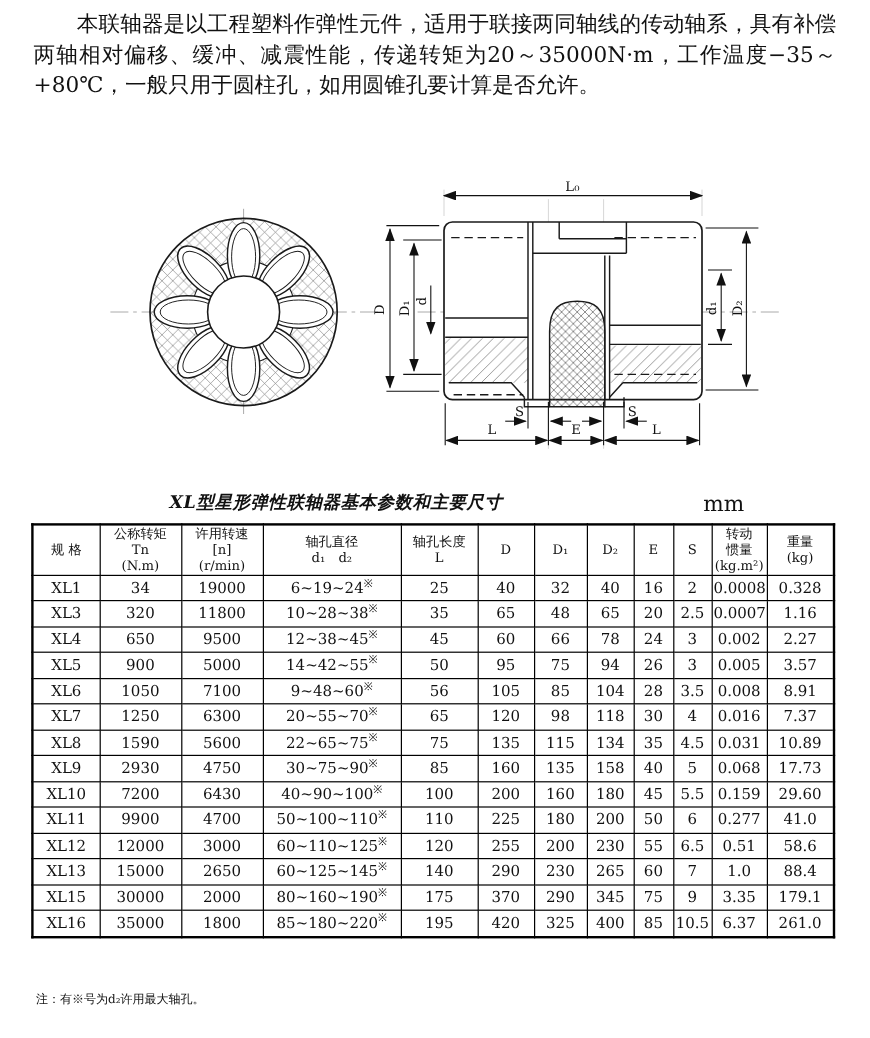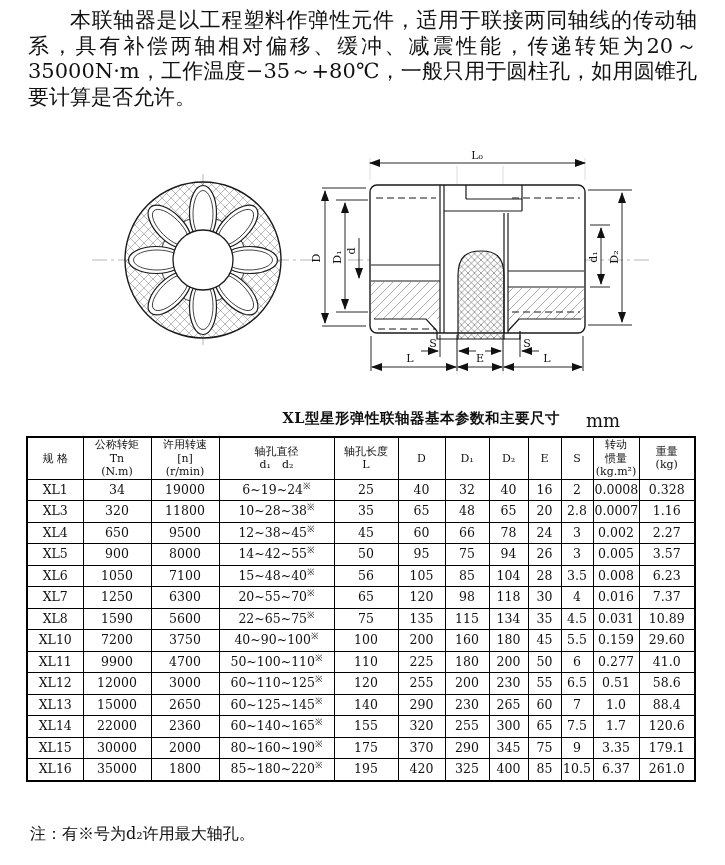--- a/index.html
+++ b/index.html
@@ -2,45 +2,45 @@
 <html><head>
 <meta charset="utf-8">
 <style>
   html,body{margin:0;padding:0;}
   body{
     width:725px;height:865px;position:relative;background:#ffffff;color:#111;
     font-family:"DejaVu Serif","Liberation Serif",serif;overflow:hidden;
   }
   .intro{
     position:absolute;top:8px;left:28px;width:669px;margin:0;
-    font-size:21px;line-height:25.5px;text-indent:2em;text-align:justify;
+    font-size:18px;line-height:25.5px;text-indent:2em;text-align:justify;
   }
   .diagram{position:absolute;left:0;top:130px;width:725px;height:260px;}
   .title-row{position:absolute;top:409px;left:0;width:725px;height:22px;}
   .tbl-title{
-    position:absolute;left:0;top:0;width:560px;text-align:right;
-    font-size:14.5px;font-weight:bold;letter-spacing:0.5px;
+    position:absolute;left:0;top:0;width:560px;text-align:center;
+    font-size:14.5px;font-weight:bold;letter-spacing:0.5px;font-style:italic;
   }
   .tbl-unit{position:absolute;left:586px;top:1px;font-size:18px;}
   table.spec{
     position:absolute;top:436px;left:26px;width:668px;
     border-collapse:collapse;table-layout:fixed;
     border:2px solid #000;
   }
   table.spec th,table.spec td{
     border:1px solid #000;text-align:center;vertical-align:middle;
     padding:0 1px;overflow:hidden;
   }
   table.spec th{
     font-weight:normal;font-size:11px;line-height:13.5px;
     height:40px;white-space:pre-line;
   }
   table.spec td{font-size:12.5px;height:20.5px;line-height:14px;}
   table.spec td sup{font-size:9px;line-height:0;}
-  .notes{position:absolute;top:823px;left:30px;font-size:16px;line-height:21.5px;}
+  .notes{position:absolute;top:823px;left:30px;font-size:10px;line-height:21.5px;}
   .notes .n2{padding-left:2.2em;}
   svg text{font-family:"DejaVu Serif","Liberation Serif",serif;font-size:11px;fill:#111;}
 </style>
 </head>
 <body>
 
 <p class="intro">本联轴器是以工程塑料作弹性元件，适用于联接两同轴线的传动轴系，具有补偿两轴相对偏移、缓冲、减震性能，传递转矩为20～35000N·m，工作温度−35～+80℃，一般只用于圆柱孔，如用圆锥孔要计算是否允许。</p>
 
 <svg class="diagram" viewBox="0 130 725 260" xmlns="http://www.w3.org/2000/svg">
   <defs>
@@ -205,65 +205,65 @@
       <tr>
         <td>XL3</td>
         <td>320</td>
         <td>11800</td>
         <td><span>10~28~38</span><sup>※</sup></td>
         <td>35</td>
         <td>65</td>
         <td>48</td>
         <td>65</td>
         <td>20</td>
-        <td>2.8</td>
+        <td>2.5</td>
         <td>0.0007</td>
         <td>1.16</td>
       </tr>
       <tr>
         <td>XL4</td>
         <td>650</td>
         <td>9500</td>
         <td><span>12~38~45</span><sup>※</sup></td>
         <td>45</td>
         <td>60</td>
         <td>66</td>
         <td>78</td>
         <td>24</td>
         <td>3</td>
         <td>0.002</td>
         <td>2.27</td>
       </tr>
       <tr>
         <td>XL5</td>
         <td>900</td>
-        <td>8000</td>
+        <td>5000</td>
         <td><span>14~42~55</span><sup>※</sup></td>
         <td>50</td>
         <td>95</td>
         <td>75</td>
         <td>94</td>
         <td>26</td>
         <td>3</td>
         <td>0.005</td>
         <td>3.57</td>
       </tr>
       <tr>
         <td>XL6</td>
         <td>1050</td>
         <td>7100</td>
-        <td><span>15~48~40</span><sup>※</sup></td>
+        <td><span>9~48~60</span><sup>※</sup></td>
         <td>56</td>
         <td>105</td>
         <td>85</td>
         <td>104</td>
         <td>28</td>
         <td>3.5</td>
         <td>0.008</td>
-        <td>6.23</td>
+        <td>8.91</td>
       </tr>
       <tr>
         <td>XL7</td>
         <td>1250</td>
         <td>6300</td>
         <td><span>20~55~70</span><sup>※</sup></td>
         <td>65</td>
         <td>120</td>
         <td>98</td>
         <td>118</td>
@@ -280,23 +280,37 @@
         <td>75</td>
         <td>135</td>
         <td>115</td>
         <td>134</td>
         <td>35</td>
         <td>4.5</td>
         <td>0.031</td>
         <td>10.89</td>
       </tr>
       <tr>
+        <td>XL9</td>
+        <td>2930</td>
+        <td>4750</td>
+        <td><span>30~75~90</span><sup>※</sup></td>
+        <td>85</td>
+        <td>160</td>
+        <td>135</td>
+        <td>158</td>
+        <td>40</td>
+        <td>5</td>
+        <td>0.068</td>
+        <td>17.73</td>
+      </tr>
+      <tr>
         <td>XL10</td>
         <td>7200</td>
-        <td>3750</td>
+        <td>6430</td>
         <td><span>40~90~100</span><sup>※</sup></td>
         <td>100</td>
         <td>200</td>
         <td>160</td>
         <td>180</td>
         <td>45</td>
         <td>5.5</td>
         <td>0.159</td>
         <td>29.60</td>
       </tr>
@@ -336,34 +350,20 @@
         <td>140</td>
         <td>290</td>
         <td>230</td>
         <td>265</td>
         <td>60</td>
         <td>7</td>
         <td>1.0</td>
         <td>88.4</td>
       </tr>
       <tr>
-        <td>XL14</td>
-        <td>22000</td>
-        <td>2360</td>
-        <td><span>60~140~165</span><sup>※</sup></td>
-        <td>155</td>
-        <td>320</td>
-        <td>255</td>
-        <td>300</td>
-        <td>65</td>
-        <td>7.5</td>
-        <td>1.7</td>
-        <td>120.6</td>
-      </tr>
-      <tr>
         <td>XL15</td>
         <td>30000</td>
         <td>2000</td>
         <td><span>80~160~190</span><sup>※</sup></td>
         <td>175</td>
         <td>370</td>
         <td>290</td>
         <td>345</td>
         <td>75</td>
         <td>9</td>

